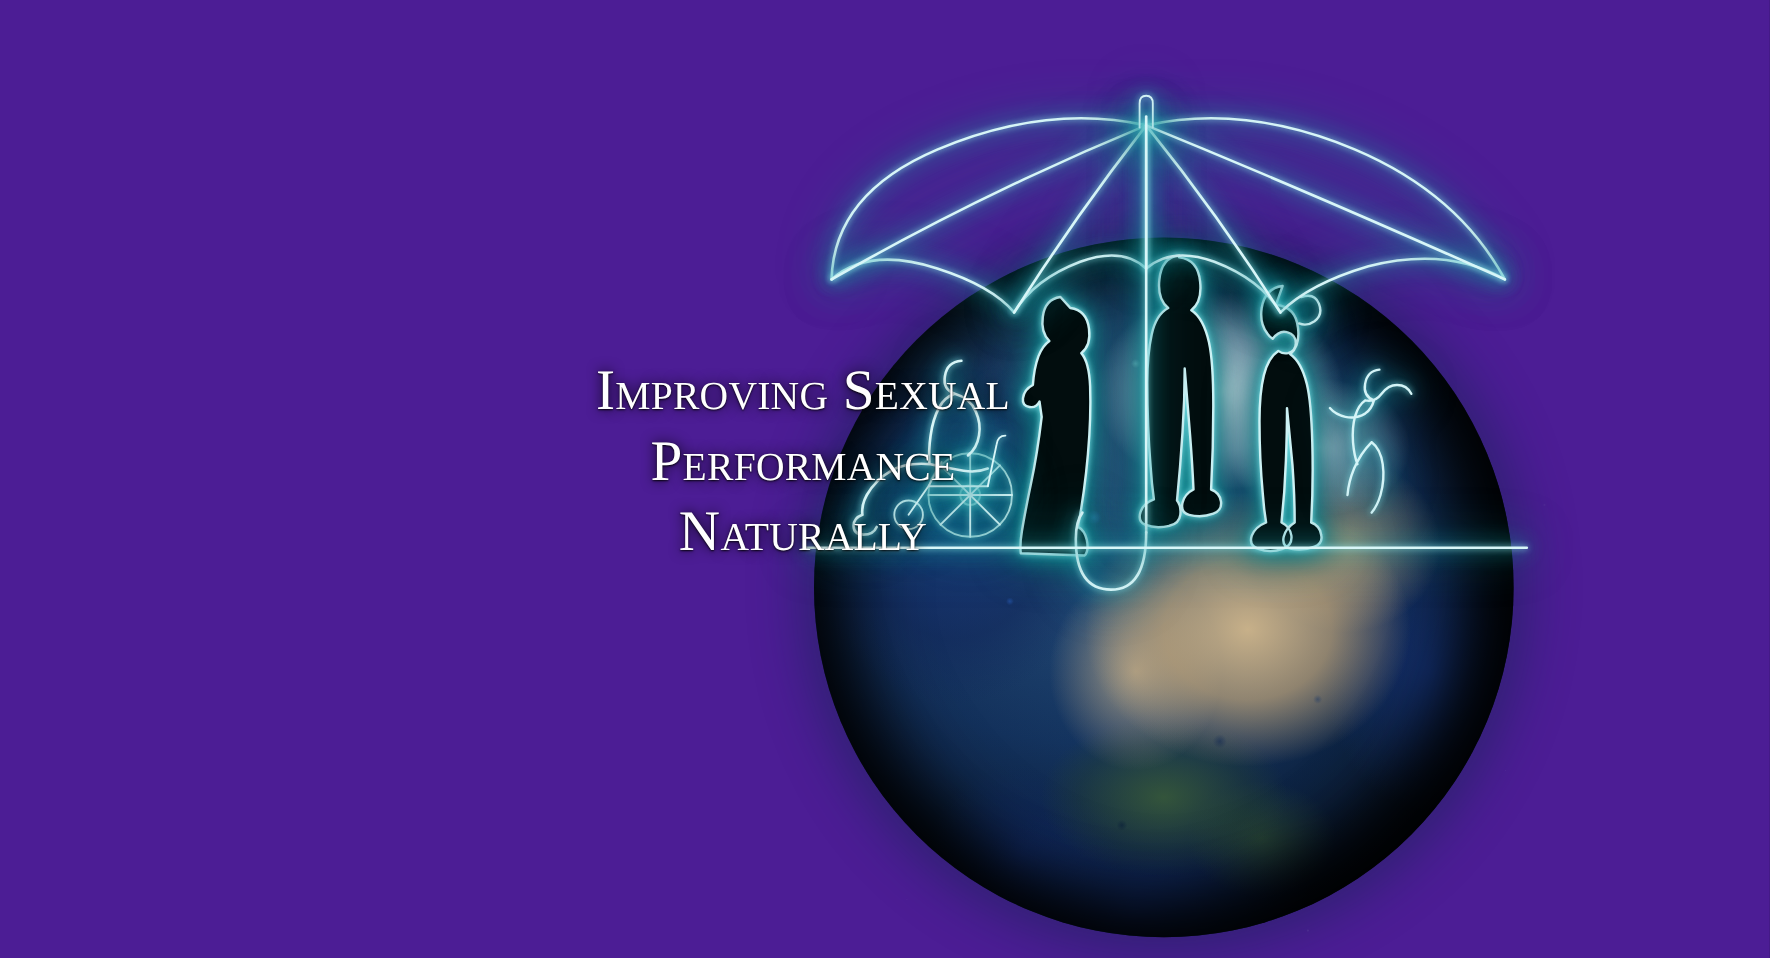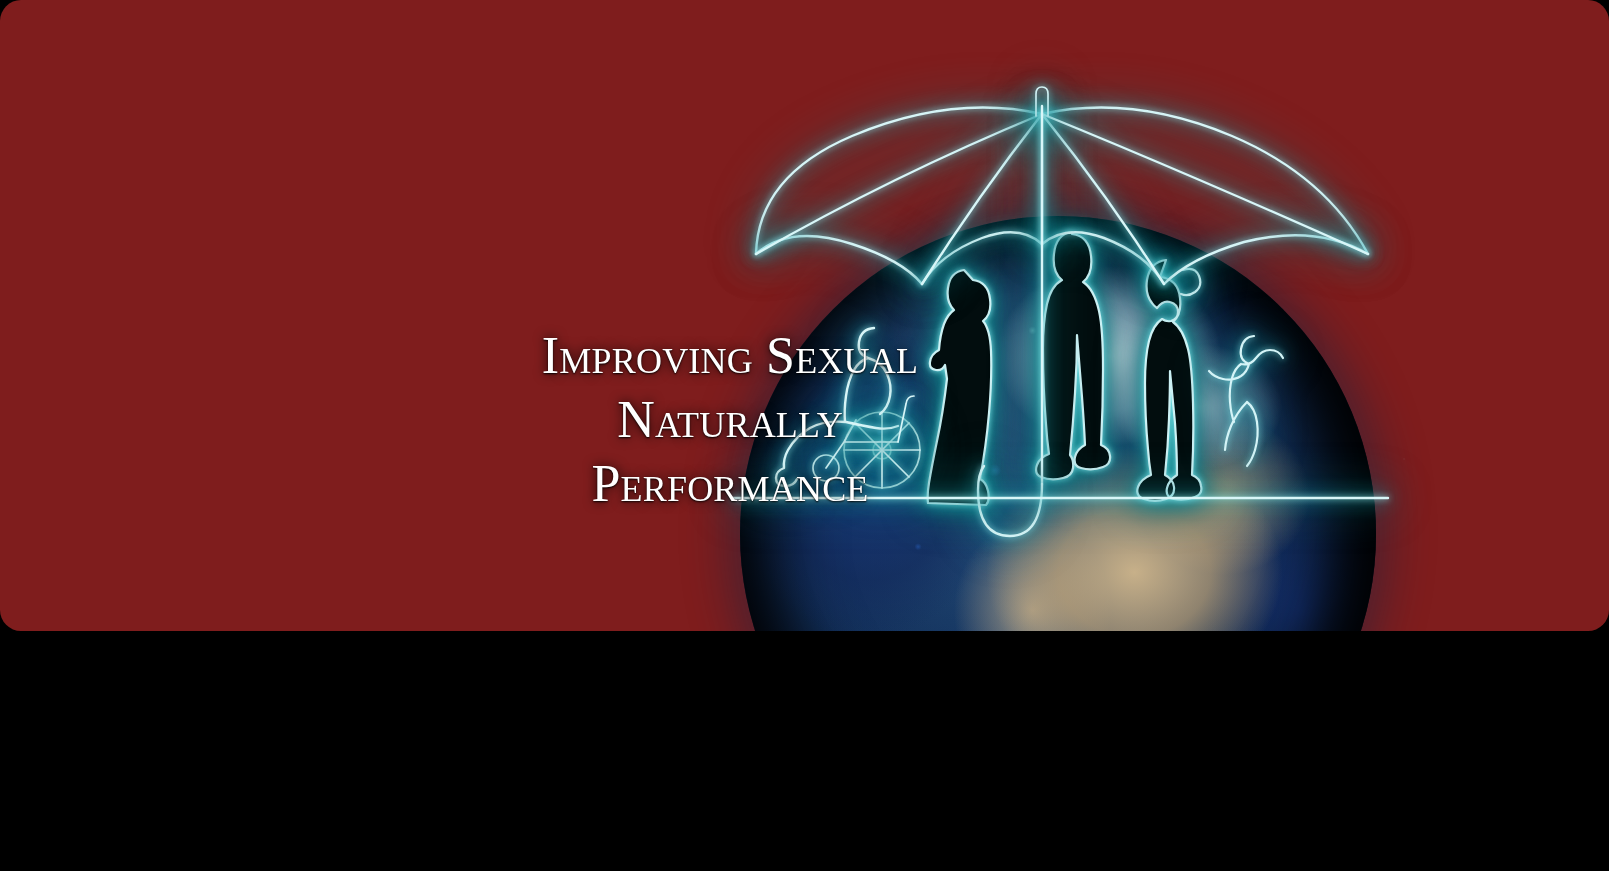--- a/index.html
+++ b/index.html
@@ -1,19 +1,19 @@
 <!DOCTYPE html>
 <html><head>
 <meta charset="utf-8">
 <style>
   html,body{margin:0;padding:0;background:#000;}
   body{width:1609px;height:871px;overflow:hidden;
        font-family:"Liberation Serif",serif;}
 
-  #stage{position:relative;width:1609px;height:631px;background:#7f1d1d;overflow:hidden;border-radius:21px;}
+  #stage{position:relative;width:1609px;height:871px;background:#4c1d95;overflow:hidden;}
 
   
   .stars{position:absolute;inset:0;pointer-events:none;}
   .star{position:absolute;background:#cfe3ee;border-radius:50%;}
 
   
   .globe-wrap{position:absolute;left:740px;top:216px;width:636px;height:636px;}
   .globe{position:absolute;inset:0;border-radius:50%;overflow:hidden;
     background:
       
@@ -221,17 +221,17 @@
   </div>
 
   <div class="neon groundline">
     <svg viewBox="0 0 660 16" width="660" height="16">
       <line class="glowline" x1="2" y1="8" x2="658" y2="8"></line>
     </svg>
   </div>
 
   <div class="headline">
     <span class="l l1">Improving Sexual</span>
+    <span class="l l2">Performance</span>
     <span class="l l3">Naturally</span>
-    <span class="l l2">Performance</span>
   </div>
 
 </div>
 
 </body></html>

